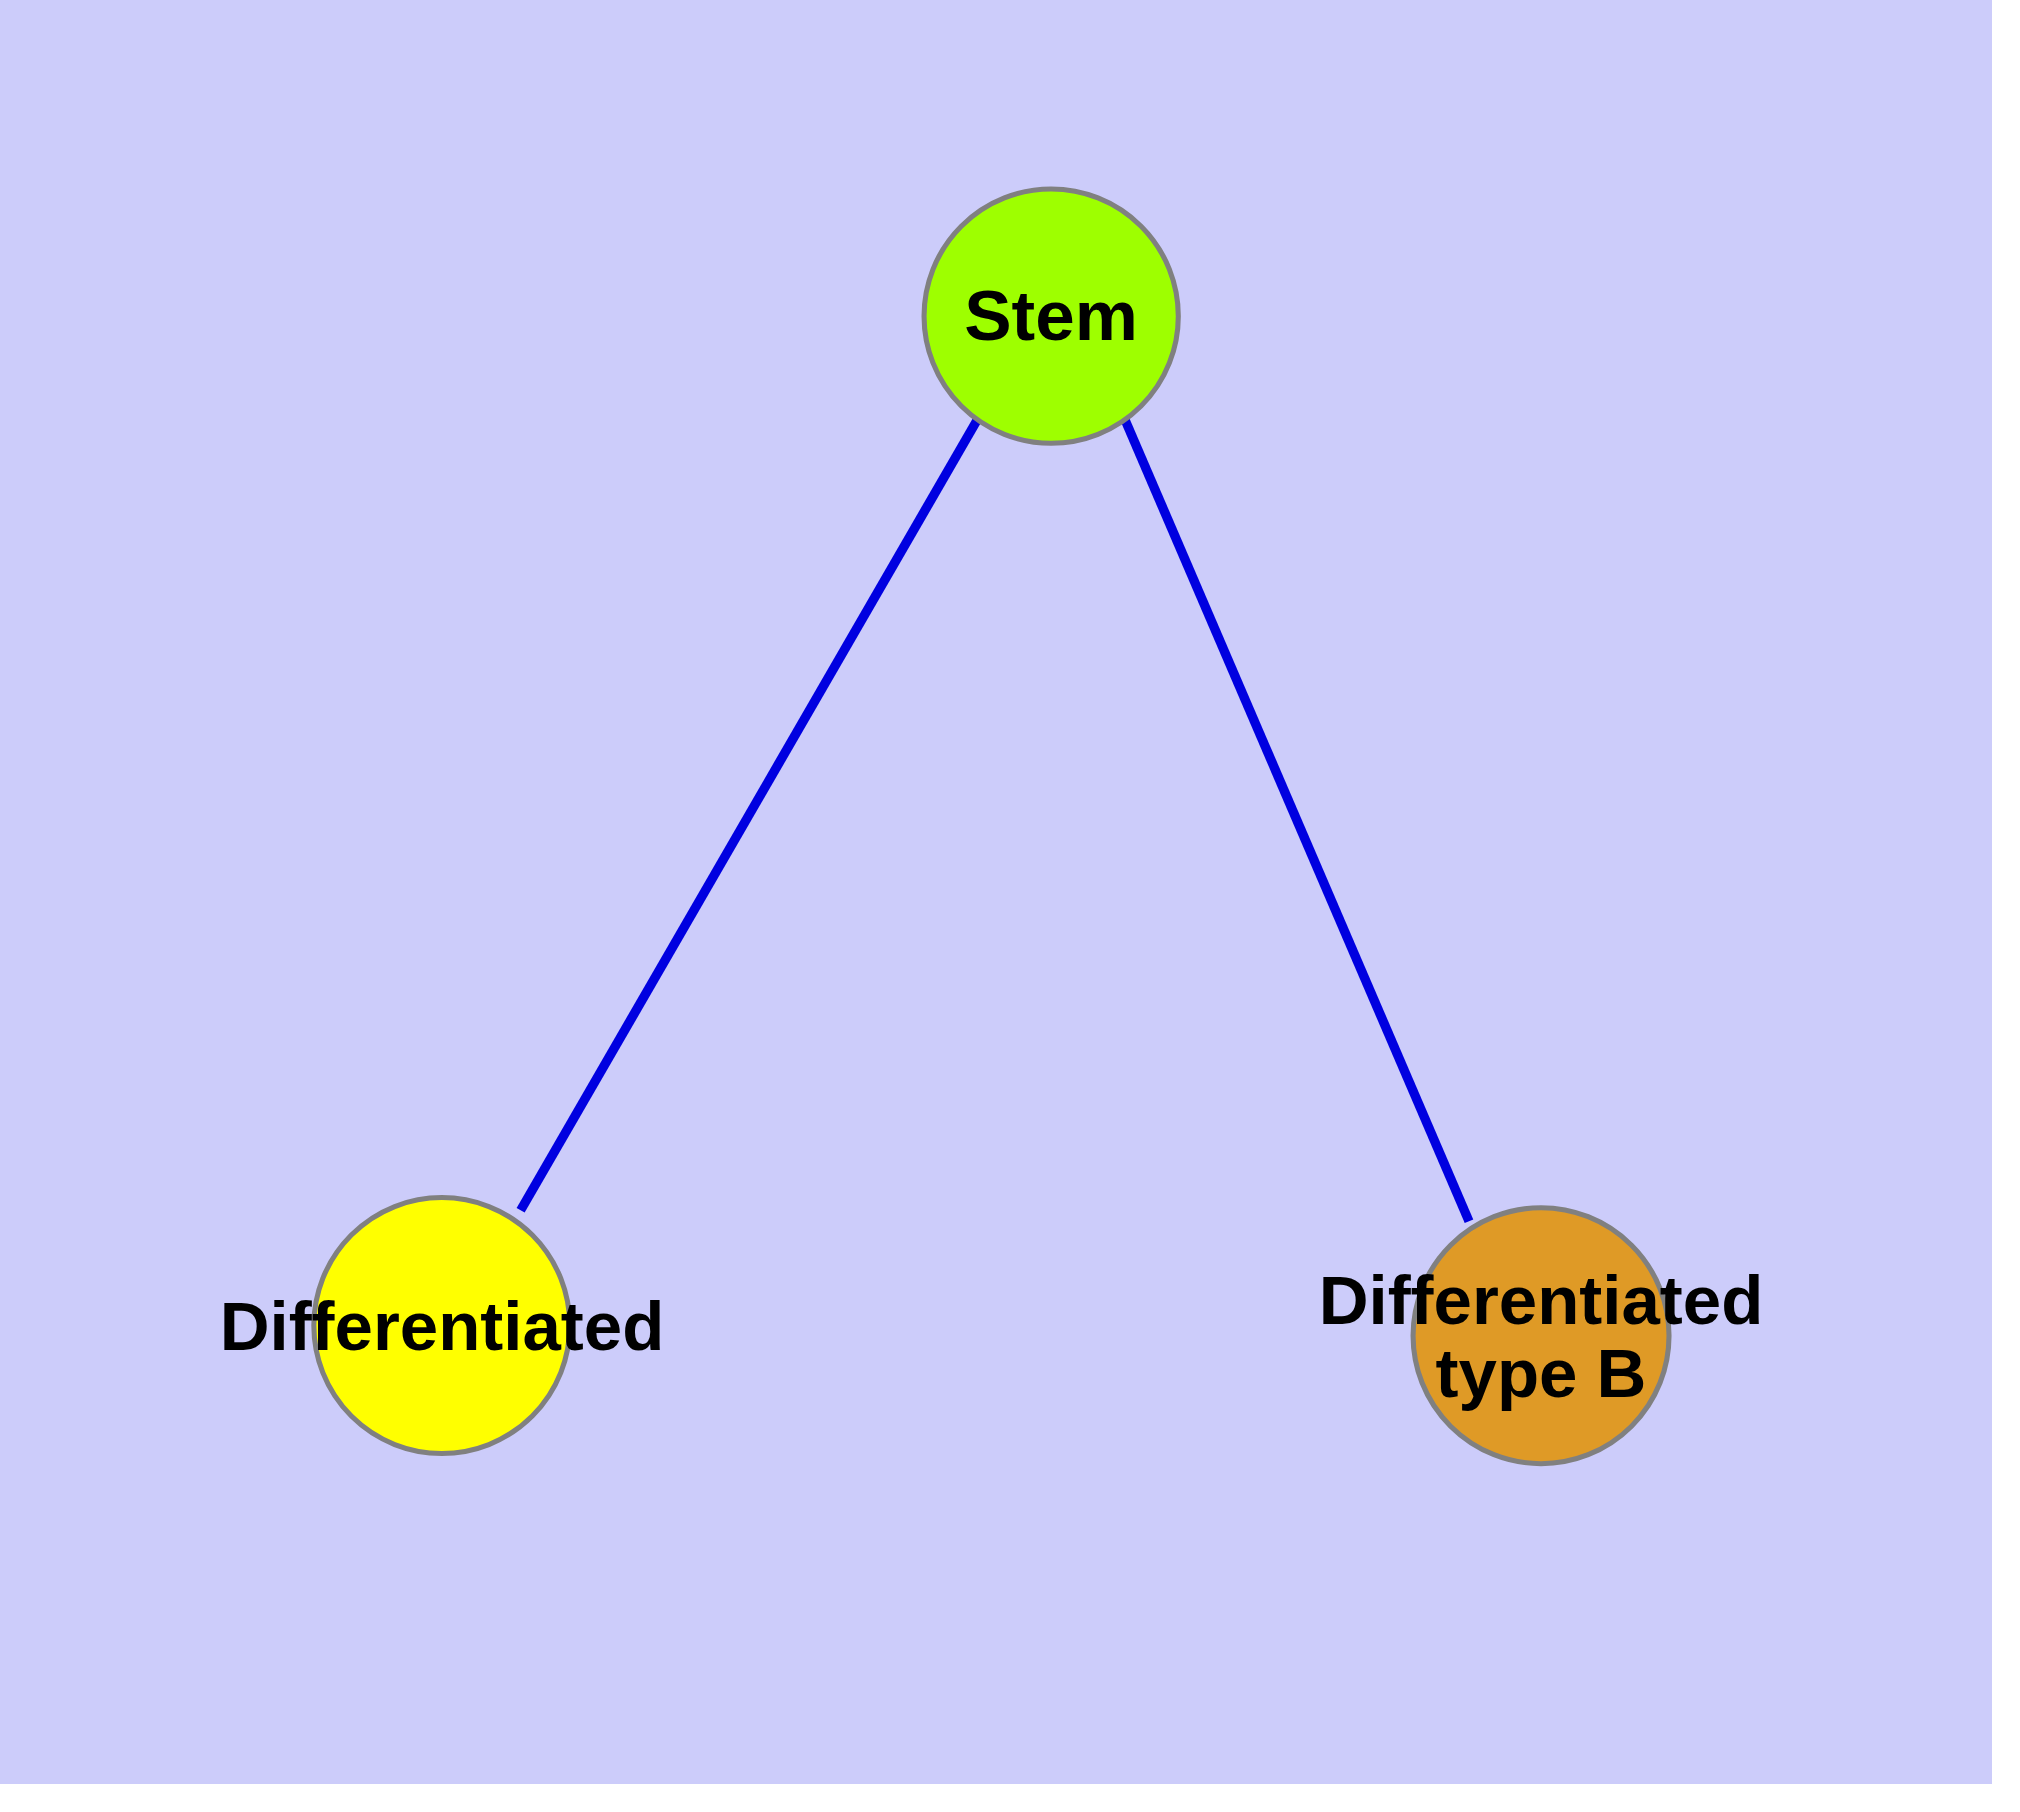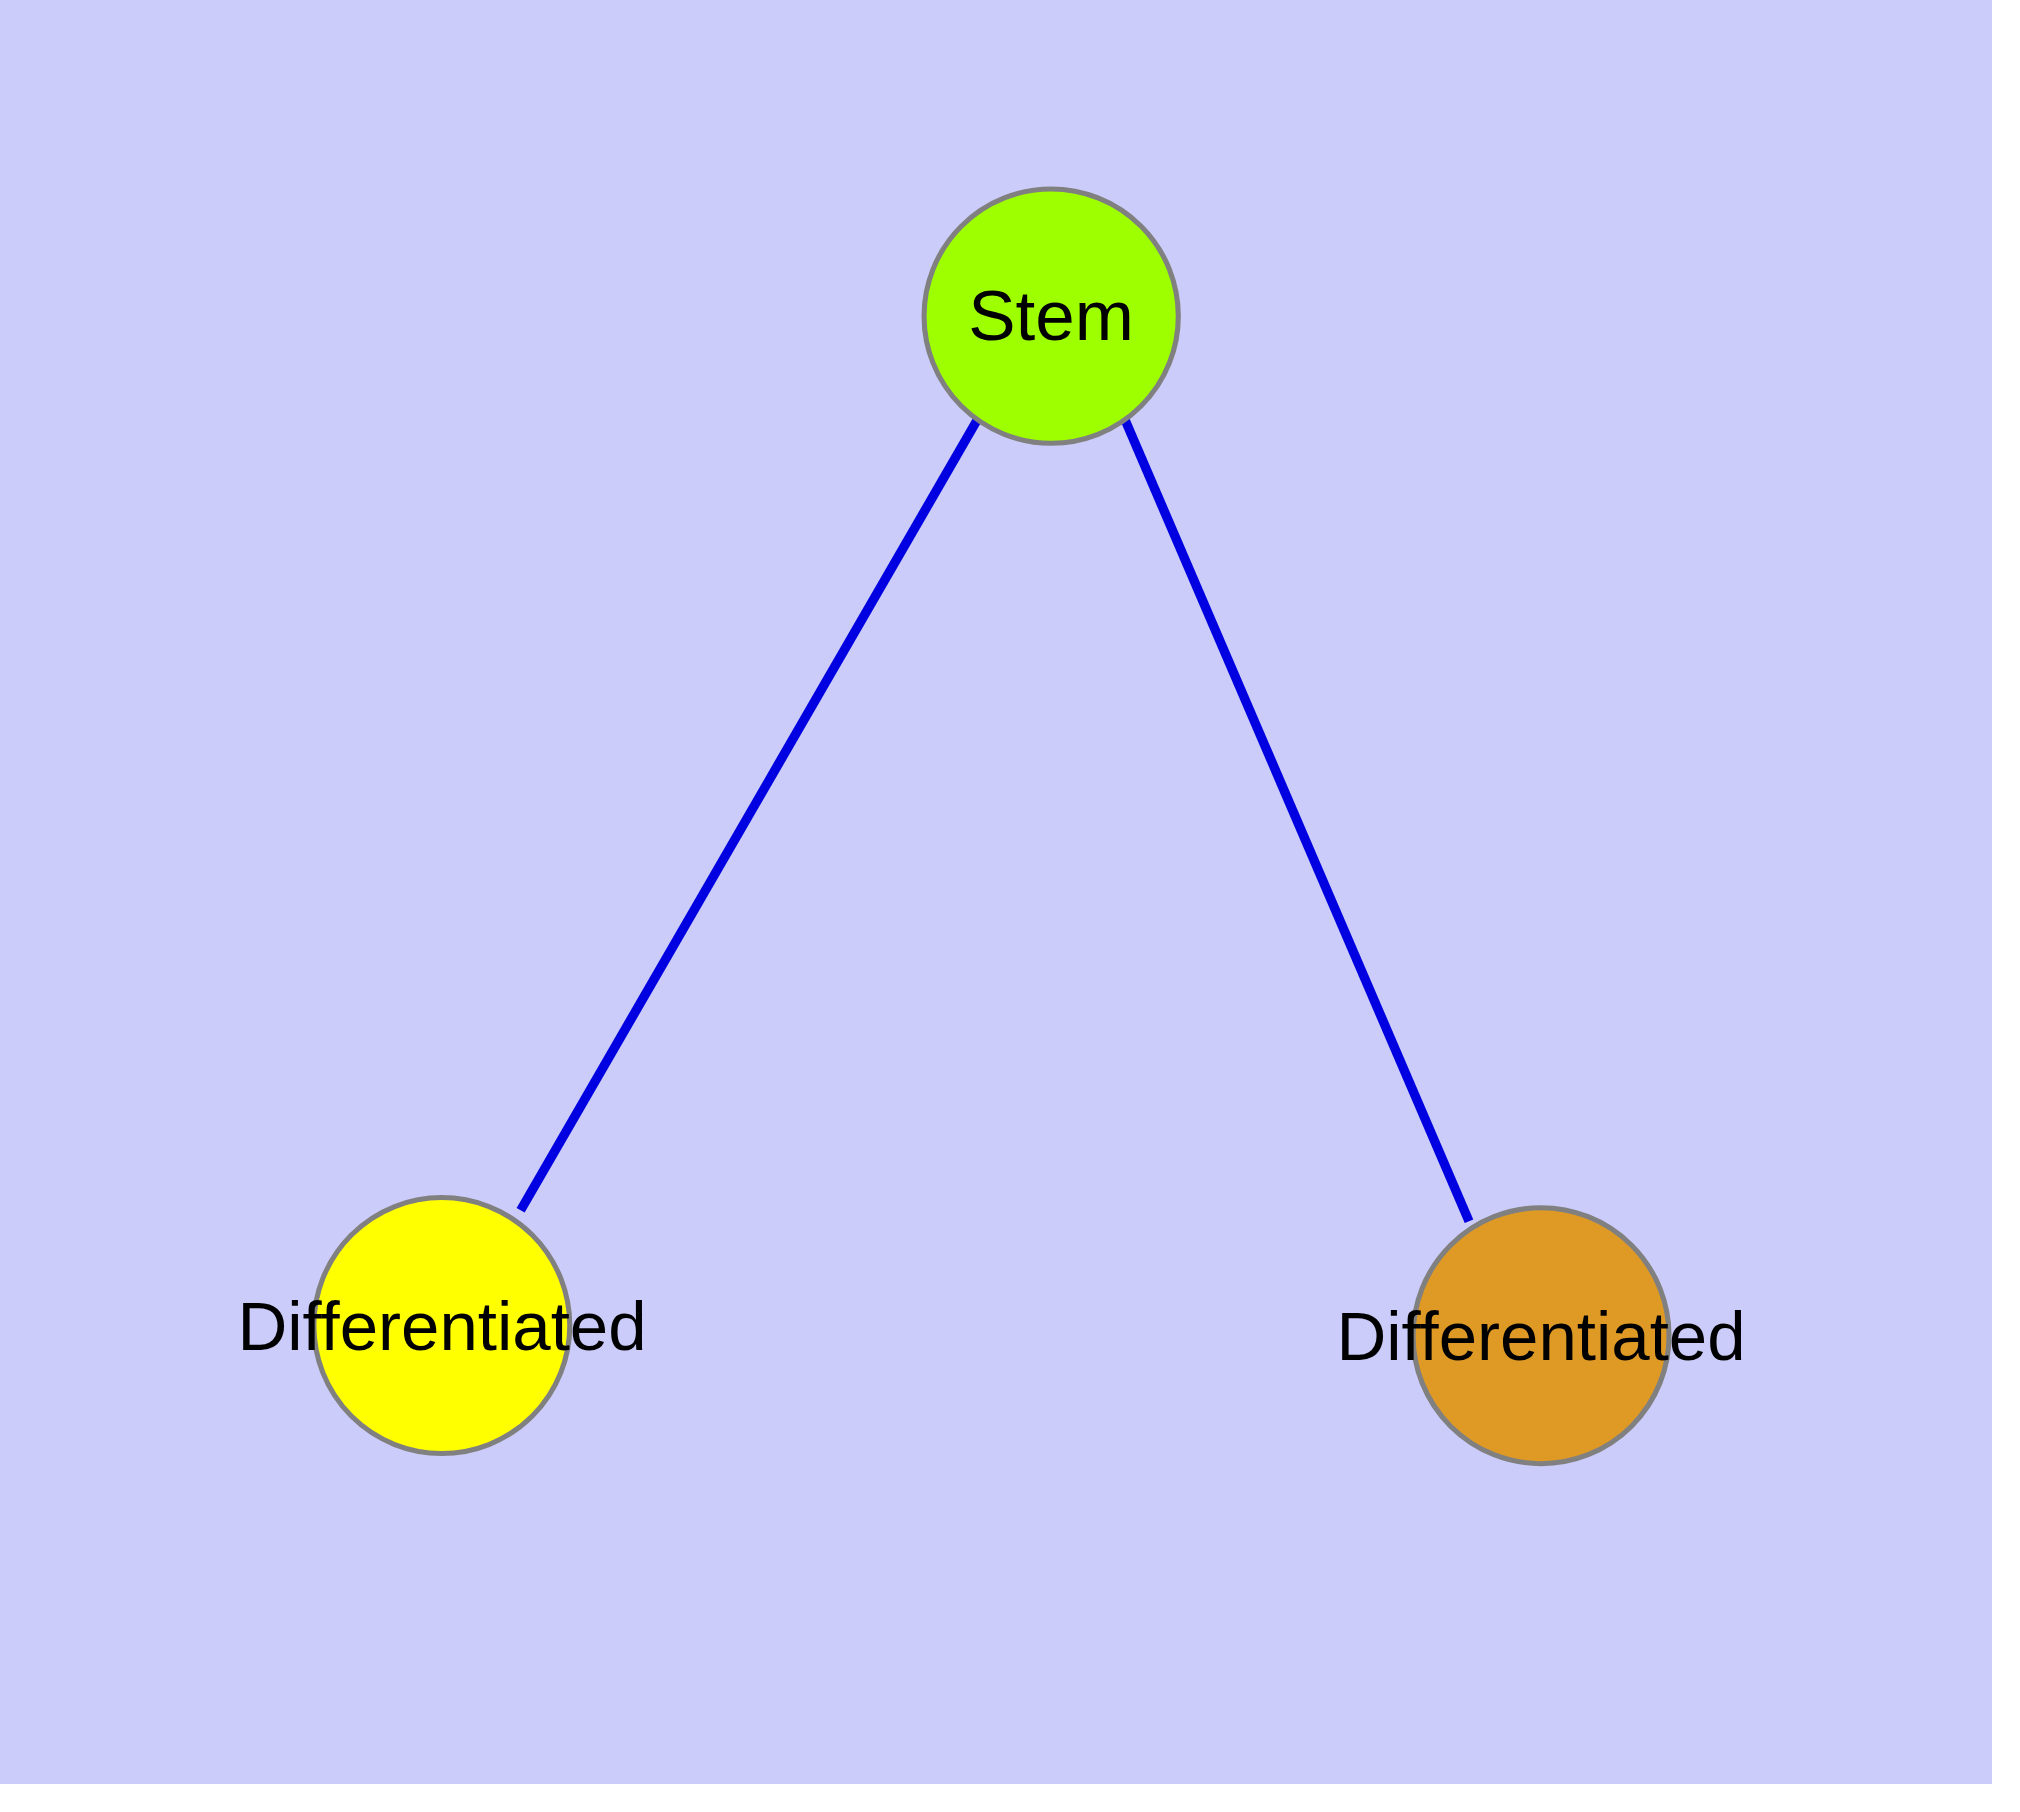--- a/index.html
+++ b/index.html
@@ -31,21 +31,21 @@
     position: absolute;
     left: 0;
     top: 0;
     width: 2021px;
     height: 1812px;
     display: block;
   }
   .node-label {
     position: absolute;
     text-align: center;
-    font-weight: normal;
+    font-weight: bold;
     color: #000000;
     line-height: 1.06;
     white-space: nowrap;
     pointer-events: none;
     -webkit-font-smoothing: antialiased;
   }
   #label-stem {
     font-size: 71px;
     left: 1051px;
     top: 316px;
@@ -89,16 +89,17 @@
   <div class="node-label" id="label-stem">
     <span class="label-line">Stem</span>
   </div>
 
   <div class="node-label" id="label-type-a">
     <span class="label-line">Differentiated</span>
   </div>
 
   <div class="node-label" id="label-type-b">
     <span class="label-line">Differentiated</span>
+    <span class="label-line">type B</span>
   </div>
 
 </div>
 
 
 </body></html>

